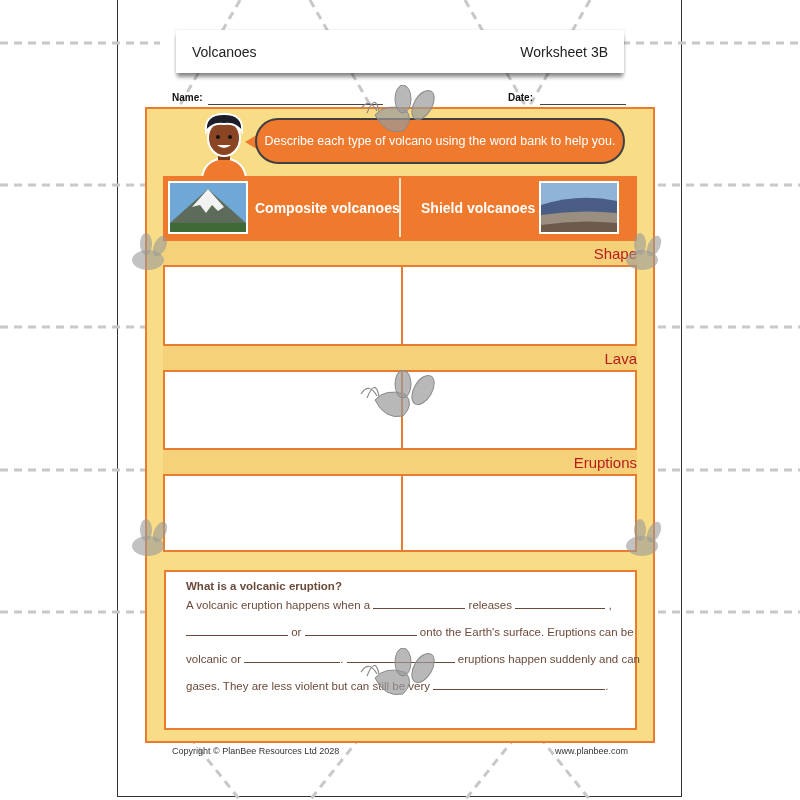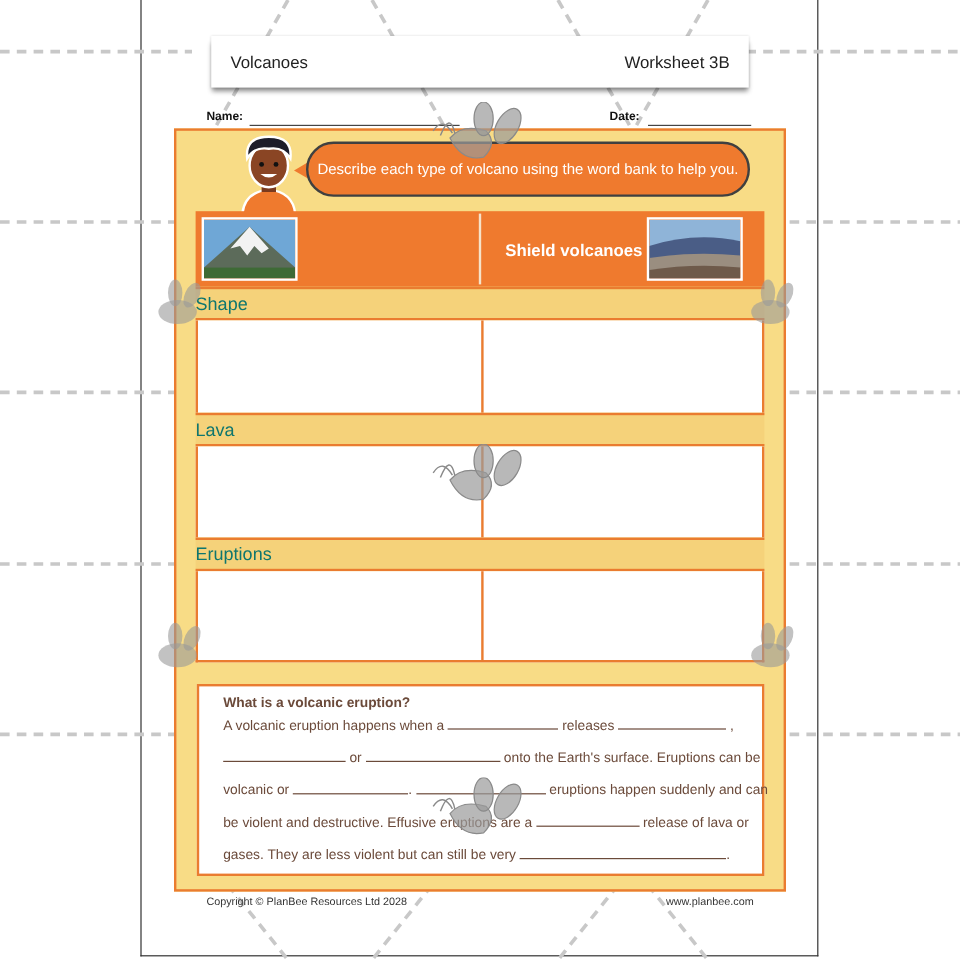--- a/index.html
+++ b/index.html
@@ -12,21 +12,21 @@
   .name-line { position: absolute; border-bottom: 1px solid #444; height: 12px; }
   .frame { position: absolute; left: 145px; top: 107px; width: 510px; height: 636px; background: #f8dc86; border: 2px solid #ea7c30; box-sizing: border-box; }
   .avatar { position: absolute; left: 196px; top: 110px; width: 56px; height: 68px; }
   .bubble { position: absolute; left: 255px; top: 118px; width: 370px; height: 46px; background: #ef7a2e; border: 2px solid #404040; border-radius: 24px; box-sizing: border-box; display: flex; align-items: center; justify-content: center; color: #fff; font-size: 12.5px; }
   .bubble-tail { position: absolute; left: 245px; top: 135px; width: 0; height: 0; border-top: 7px solid transparent; border-bottom: 7px solid transparent; border-right: 12px solid #ef7a2e; }
   .table { position: absolute; left: 163px; top: 176px; width: 474px; height: 376px; box-sizing: border-box; }
   .hdr-row { position: absolute; left: 0; top: 0; width: 474px; height: 63px; background: #ef7a2e; }
   .hdr-cell { position: absolute; top: 0; height: 63px; display: flex; align-items: center; color: #fff; font-weight: bold; font-size: 14px; }
   .hdr-div { position: absolute; left: 236px; top: 2px; width: 2px; height: 59px; background: #f6e2c8; }
   .photo { position: absolute; top: 5px; width: 80px; height: 53px; border: 2px solid #fff; box-sizing: border-box; overflow: hidden; }
-  .band { position: absolute; left: 0; width: 474px; height: 28px; background: #f5d27a; border-top: 2px solid #ea7c30; border-bottom: 2px solid #ea7c30; box-sizing: border-box; display: flex; align-items: center; justify-content: flex-start; font-size: 15px; color: #0f766e; }
+  .band { position: absolute; left: 0; width: 474px; height: 28px; background: #f5d27a; border-top: 2px solid #ea7c30; border-bottom: 2px solid #ea7c30; box-sizing: border-box; display: flex; align-items: center; justify-content: flex-end; font-size: 15px; color: #b91c1c; }
   .answer-row { position: absolute; left: 0; width: 474px; background: #fff; border-left: 2px solid #ea7c30; border-right: 2px solid #ea7c30; box-sizing: border-box; }
   .answer-cell { position: absolute; top: 0; height: 100%; }
   .answer-div { position: absolute; left: 236px; top: 0; width: 2px; height: 100%; background: #ea7c30; }
   .question-box { position: absolute; left: 164px; top: 570px; width: 473px; height: 160px; background: #fff; border: 2px solid #ea7c30; box-sizing: border-box; padding: 6px 20px; color: #6b4a3a; }
   .q-title { font-weight: bold; font-size: 11.5px; margin-top: 2px; }
   .q-line { font-size: 11.5px; height: 27px; line-height: 27px; white-space: nowrap; }
   .q-line:first-of-type { margin-top: 6px; }
   .blank { display: inline-block; border-bottom: 1px solid #6b4a3a; height: 12px; vertical-align: baseline; }
   .footer { position: absolute; top: 746px; font-size: 9px; color: #333; }
   .hexgrid { position: absolute; left: 0; top: 0; width: 800px; height: 800px; pointer-events: none; }
@@ -83,20 +83,21 @@
 <div class="table">
   <div class="hdr-row">
     <div class="photo" style="left:5px">
       <svg width="76" height="49" viewBox="0 0 76 49">
         <rect width="76" height="49" fill="#6fa7d6"></rect>
         <path d="M0,40 L38,6 L76,40 L76,49 L0,49 Z" fill="#5c6b5a"></path>
         <path d="M22,24 L38,6 L54,24 L48,28 L42,22 L36,30 L30,22 Z" fill="#f2f2f2"></path>
         <rect y="40" width="76" height="9" fill="#3e6a36"></rect>
       </svg>
     </div>
+    <div class="hdr-cell" style="left:92px">Composite volcanoes</div>
     <div class="hdr-div"></div>
     <div class="hdr-cell" style="left:258px">Shield volcanoes</div>
     <div class="photo" style="left:376px">
       <svg width="76" height="49" viewBox="0 0 76 49">
         <rect width="76" height="49" fill="#8fb4d8"></rect>
         <path d="M0,22 Q38,10 76,18 L76,49 L0,49 Z" fill="#4a5d86"></path>
         <path d="M0,32 Q38,26 76,30 L76,49 L0,49 Z" fill="#9a8e80"></path>
         <path d="M0,42 Q38,36 76,40 L76,49 L0,49 Z" fill="#6e5a4a"></path>
       </svg>
     </div>
@@ -145,25 +146,20 @@
     <span class="blank" style="width:112px"></span>
     <span>onto the Earth's surface. Eruptions can be</span>
   </div>
   <div class="q-line">
     <span>volcanic or</span>
     <span class="blank" style="width:96px"></span><span>.</span>
     <span class="blank" style="width:108px"></span>
     <span>eruptions happen suddenly and can</span>
   </div>
   <div class="q-line">
-    <span>be violent and destructive. Effusive eruptions are a</span>
-    <span class="blank" style="width:86px"></span>
-    <span>release of lava or</span>
-  </div>
-  <div class="q-line">
     <span>gases. They are less violent but can still be very</span>
     <span class="blank" style="width:172px"></span><span>.</span>
   </div>
 </div>
 
 <div class="footer" style="left:172px">Copyright © PlanBee Resources Ltd 2028</div>
 <div class="footer" style="left:555px">www.planbee.com</div>
 
 <svg class="bee" style="left:355px;top:85px" width="90" height="55" viewBox="0 0 90 55">
   <g fill="#9a9a9a" fill-opacity="0.7" stroke="#8a8a8a">

